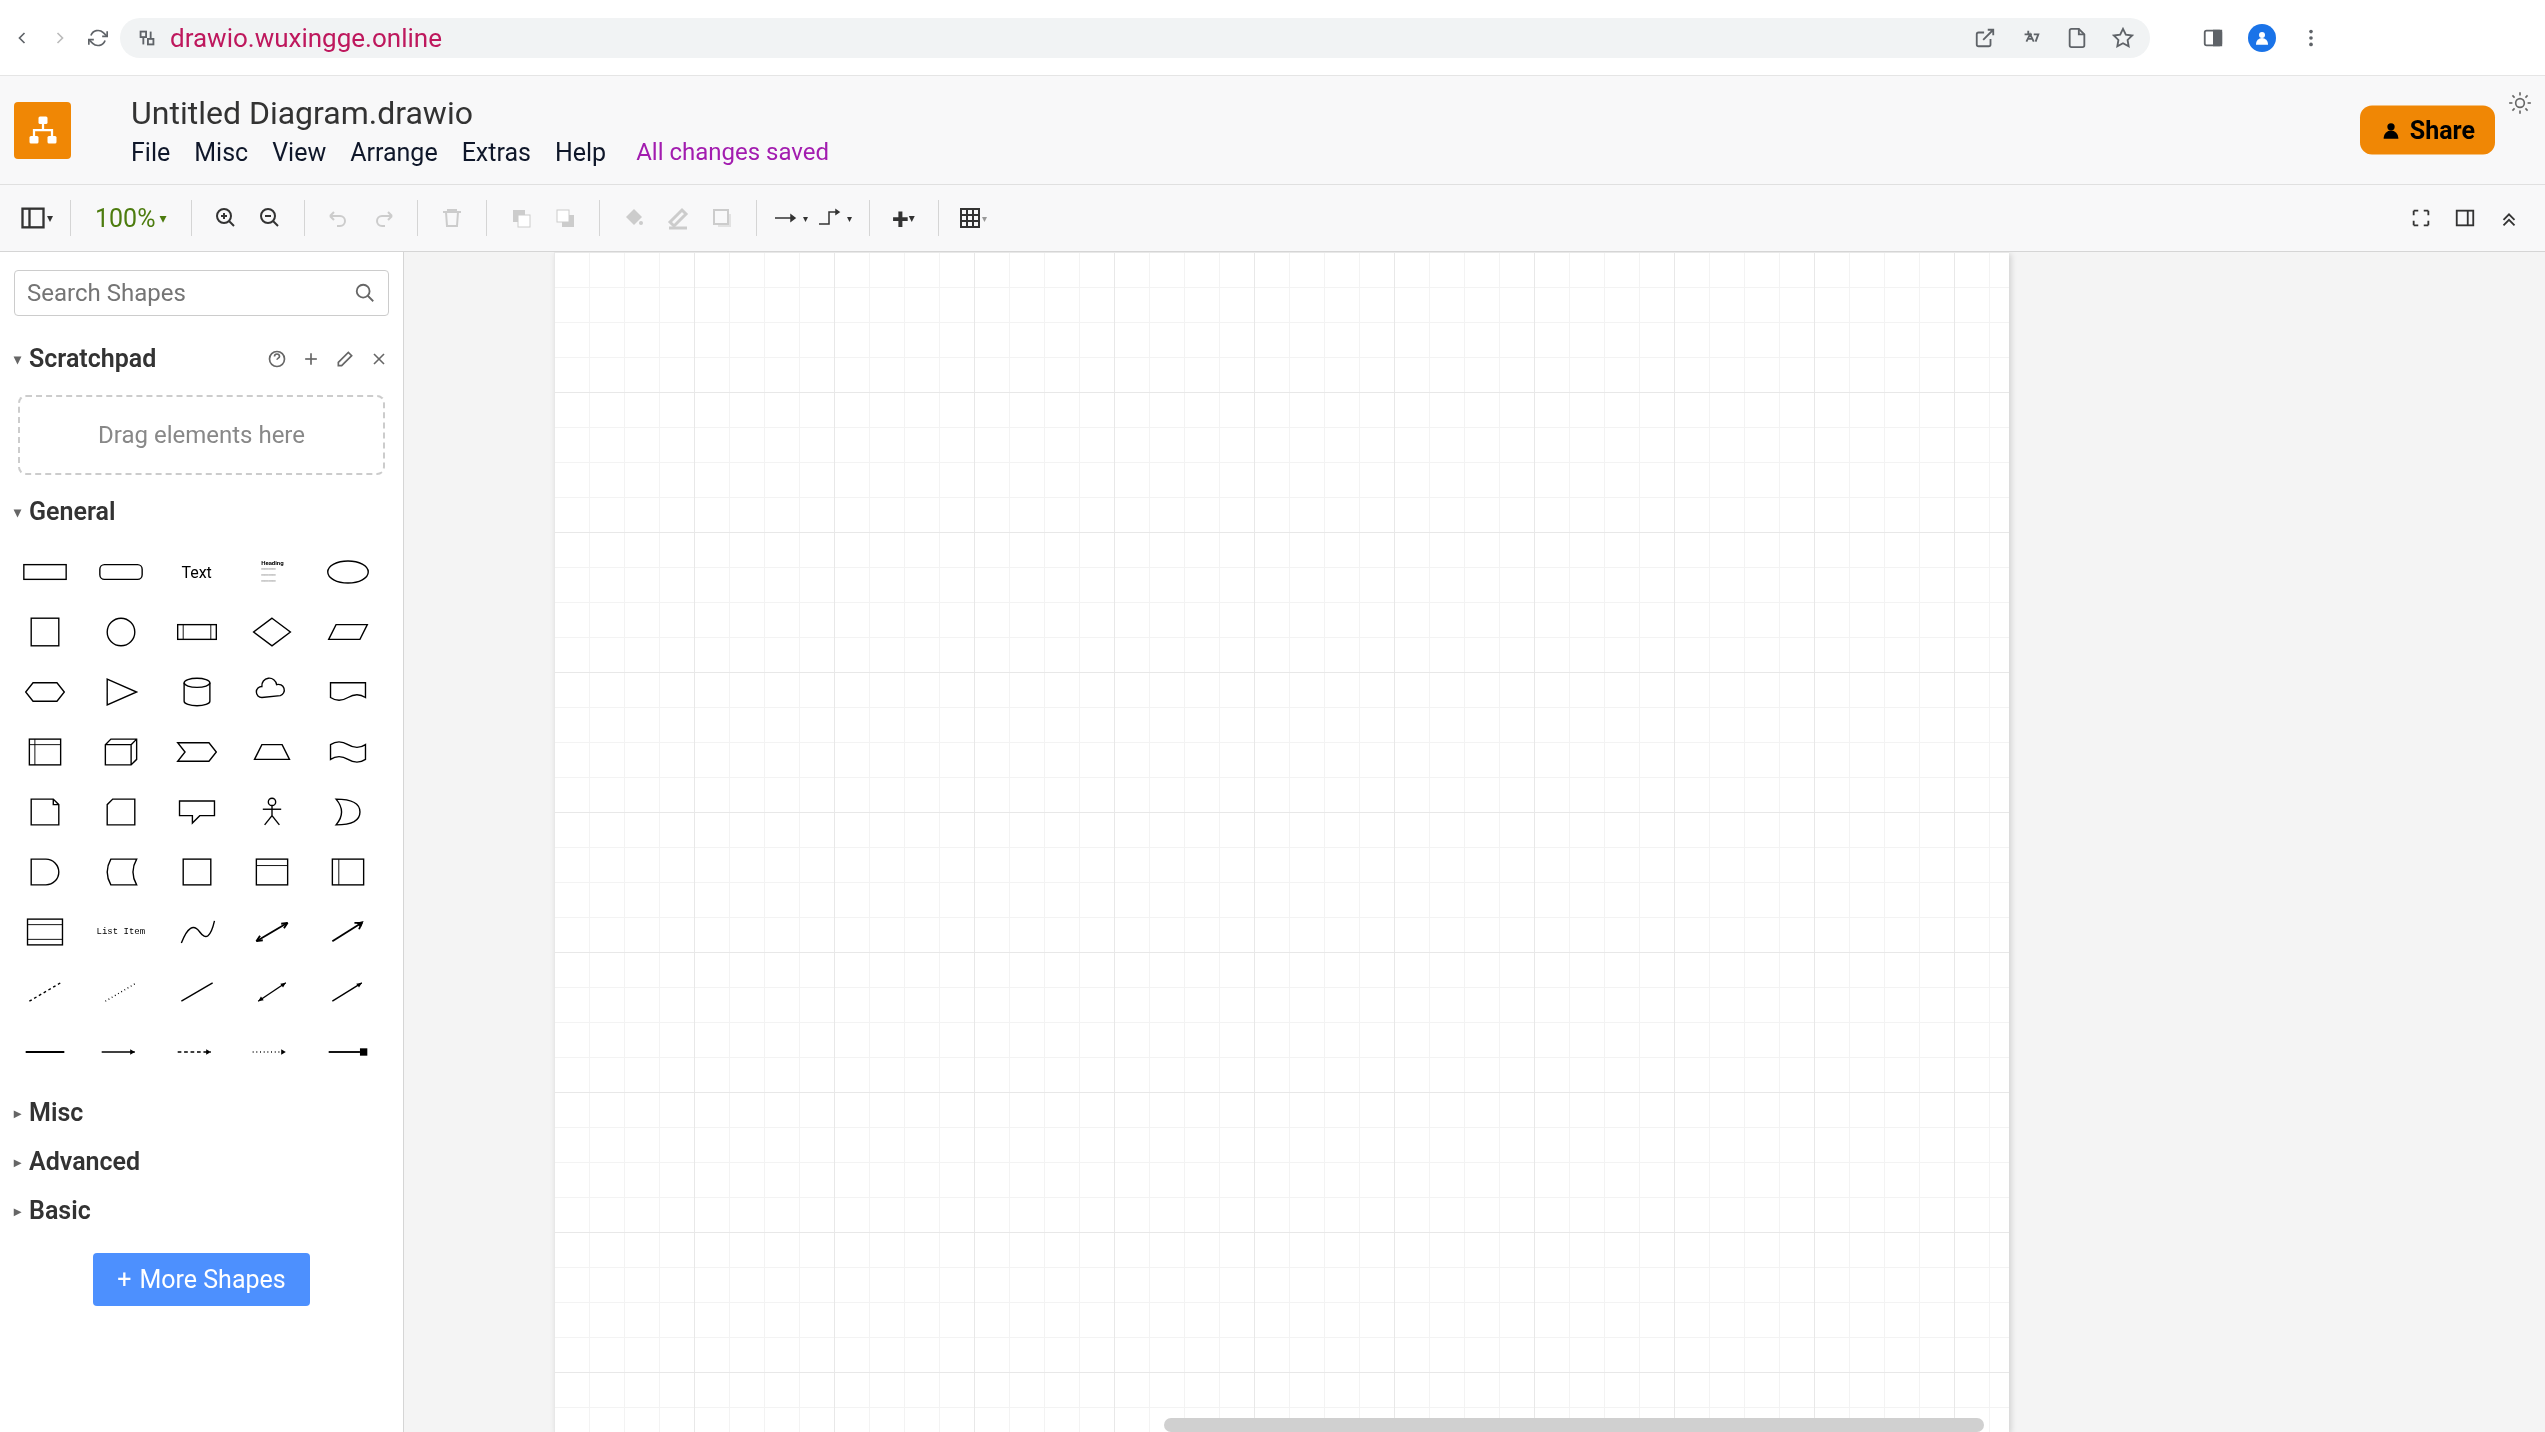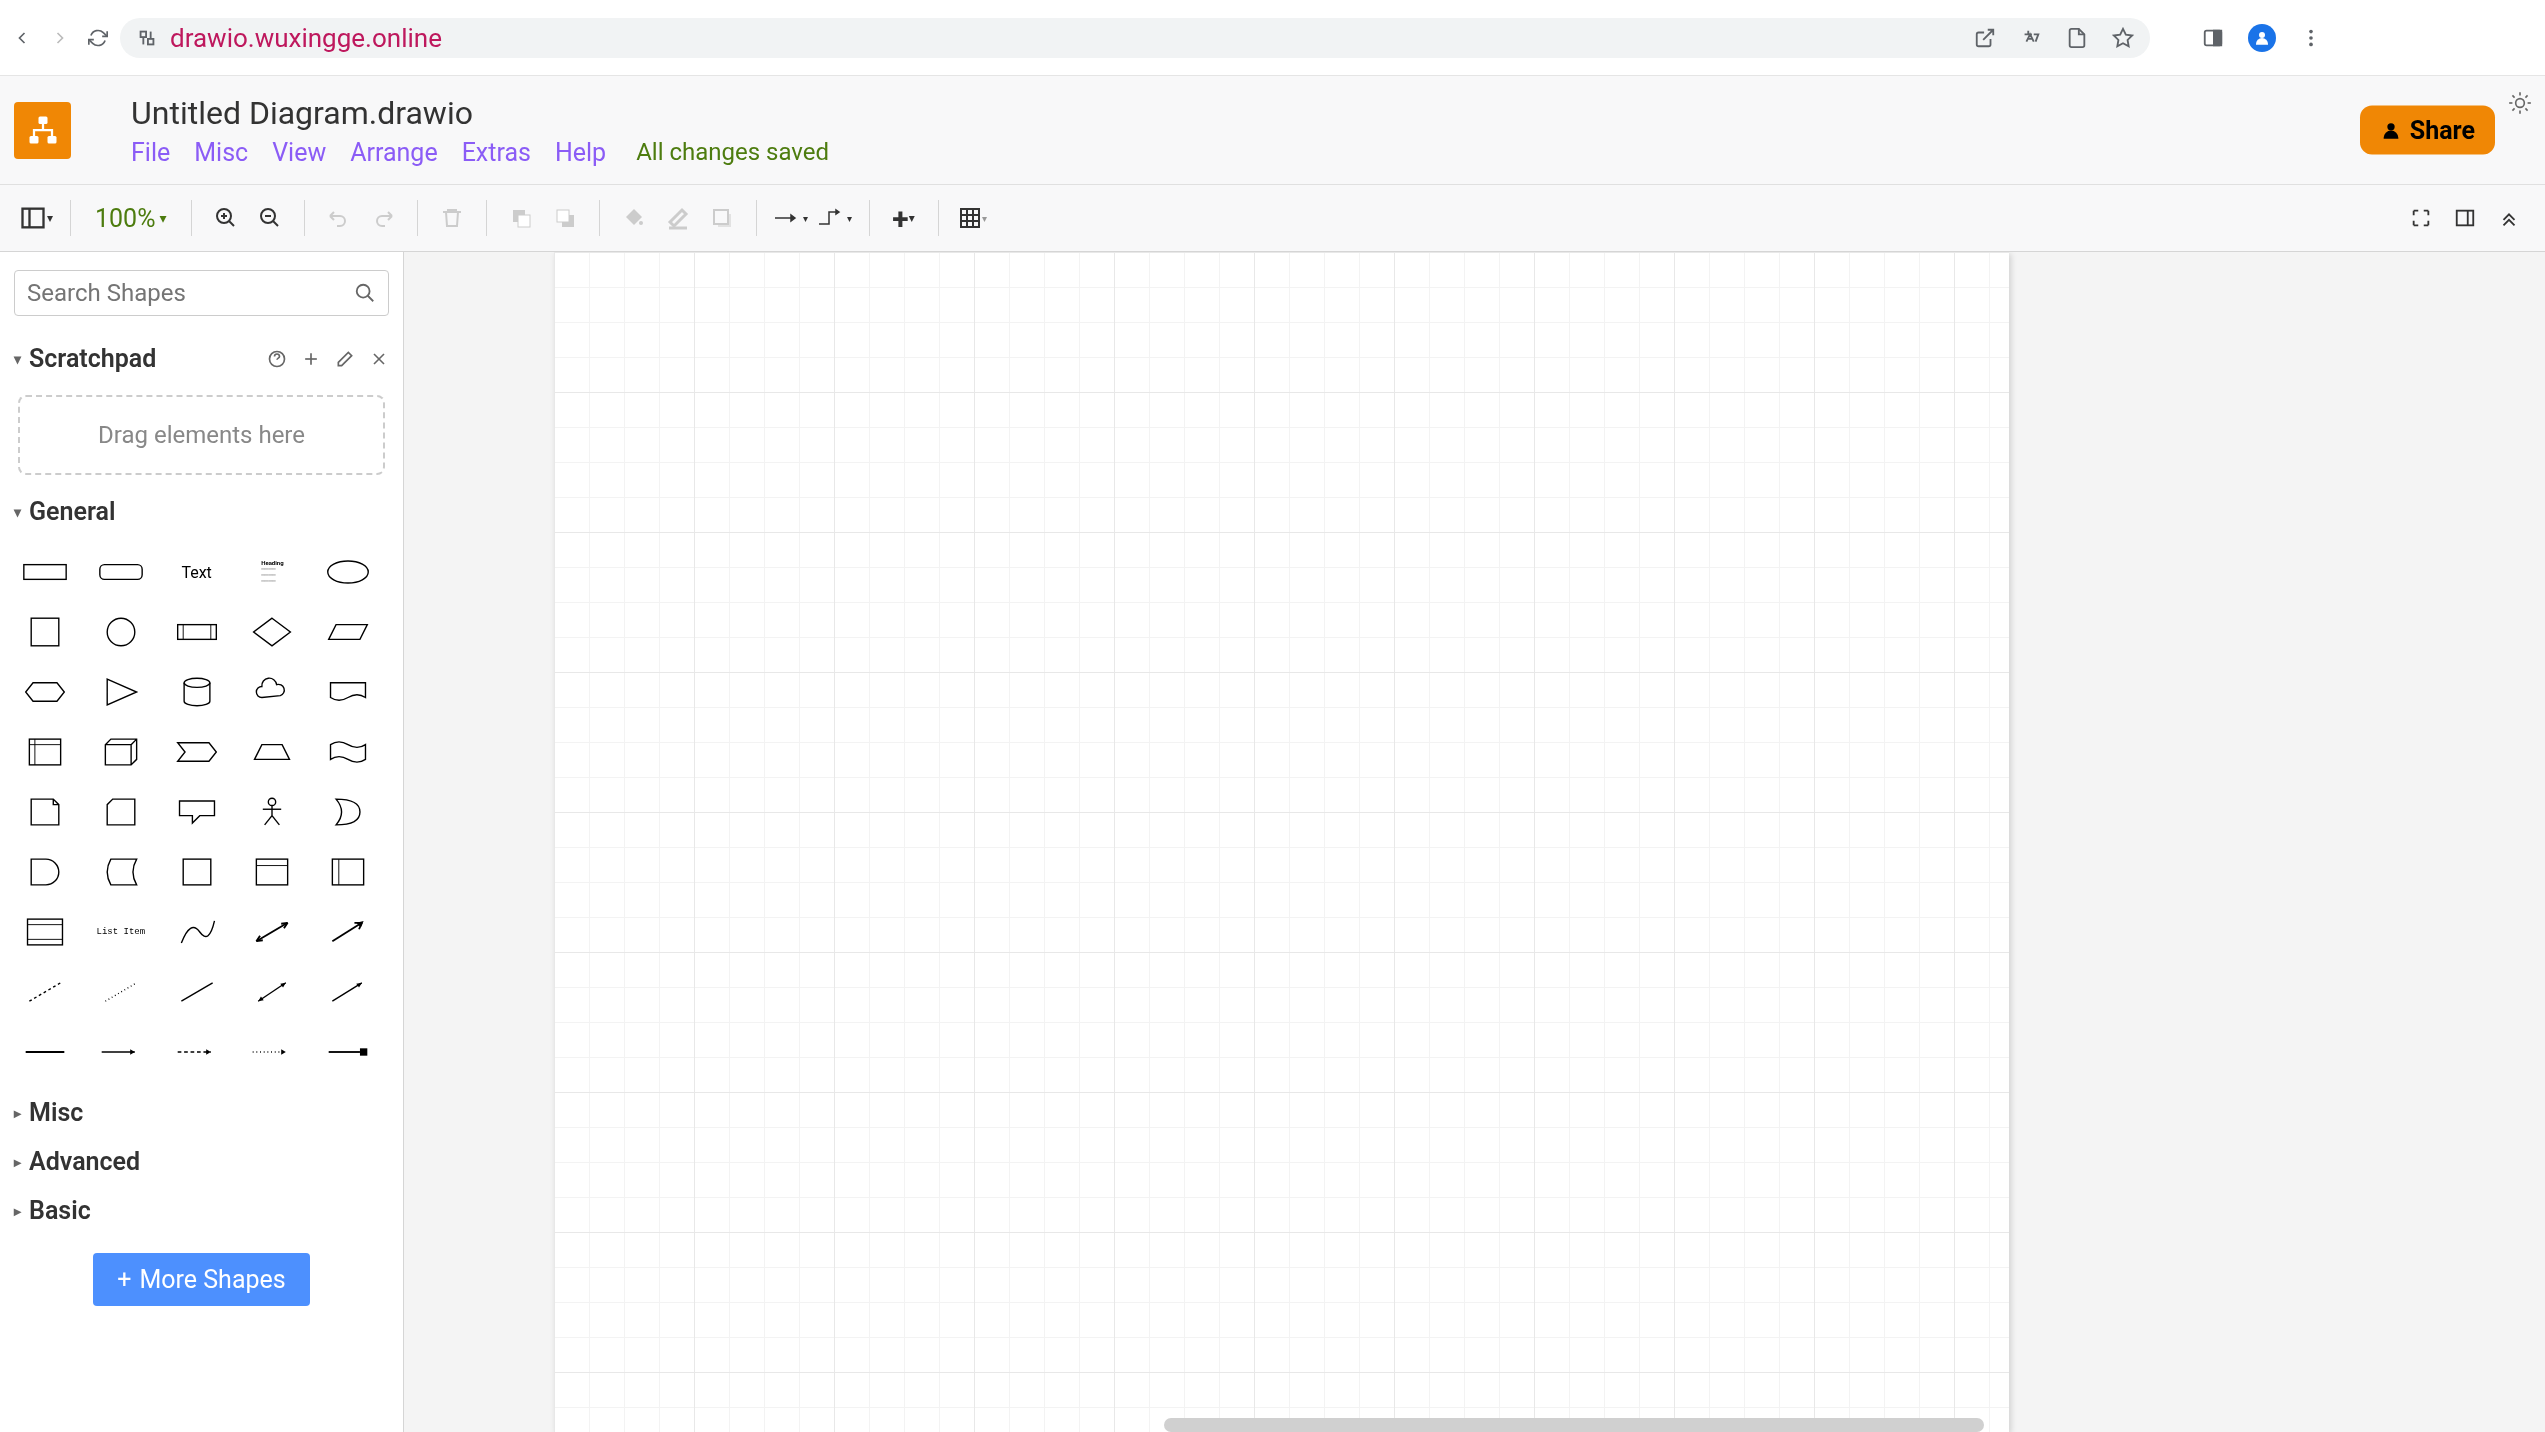--- a/index.html
+++ b/index.html
@@ -14,22 +14,22 @@
 .chrome-icons { display: flex; gap: 24px; align-items: center; margin-left: auto; }
 .chrome-icon { width: 22px; height: 22px; color: #5f6368; }
 .avatar-icon { width: 28px; height: 28px; border-radius: 50%; background: #1a73e8; display: flex; align-items: center; justify-content: center; }
 
 
 .app-header { height: 108px; background: #f8f8f9; display: flex; align-items: center; padding: 0 14px; position: relative; gap: 40px; }
 .app-logo { width: 57px; height: 57px; background: #f08705; border-radius: 4px; display: flex; align-items: center; justify-content: center; margin-right: 20px; }
 .header-content { flex: 1; display: flex; flex-direction: column; gap: 6px; }
 .doc-title { font-size: 32px; font-weight: 400; color: #333; }
 .menu-row { display: flex; gap: 24px; align-items: center; }
-.menu-item { font-size: 25px; color: #8b5cf6; cursor: pointer; }
-.save-status { font-size: 24px; color: #4d7c0f; margin-left: 6px; }
+.menu-item { font-size: 25px; color: #0f172a; cursor: pointer; }
+.save-status { font-size: 24px; color: #a21caf; margin-left: 6px; }
 .share-btn { position: absolute; right: 50px; top: 50%; transform: translateY(-50%); background: #f08705; border: none; padding: 10px 20px; border-radius: 12px; font-size: 25px; font-weight: bold; display: flex; align-items: center; gap: 8px; cursor: pointer; }
 .appearance-icon { position: absolute; right: 12px; top: 14px; }
 
 
 .toolbar { height: 68px; background: #f8f8f9; border-top: 1px solid #e0e0e0; border-bottom: 1px solid #d5d5d5; display: flex; align-items: center; padding: 0 18px; gap: 8px; }
 .toolbar-btn { width: 36px; height: 36px; display: flex; align-items: center; justify-content: center; cursor: pointer; color: #333; }
 .toolbar-btn.disabled { color: #ccc; }
 .toolbar-divider { width: 1px; height: 36px; background: #d5d5d5; margin: 0 8px; }
 .zoom-level { font-size: 25px; color: #4d7c0f; padding: 0 8px; cursor: pointer; display: flex; align-items: center; gap: 4px; }
 .toolbar-right { margin-left: auto; display: flex; gap: 8px; }

